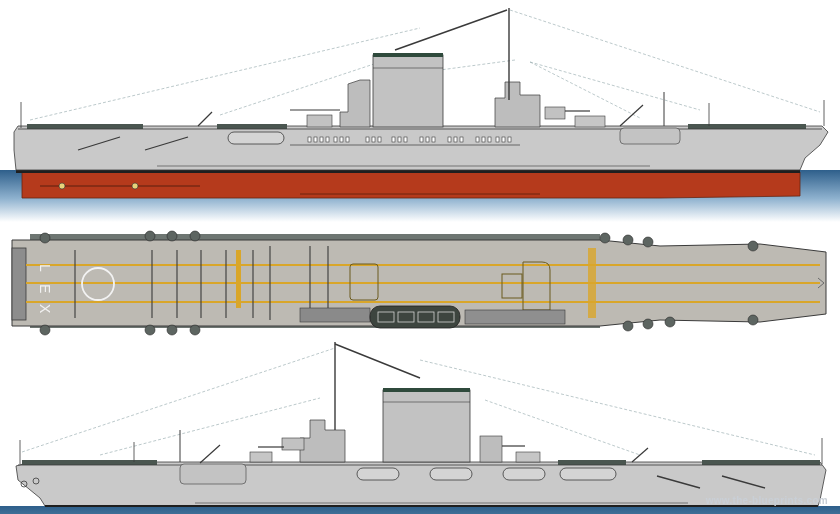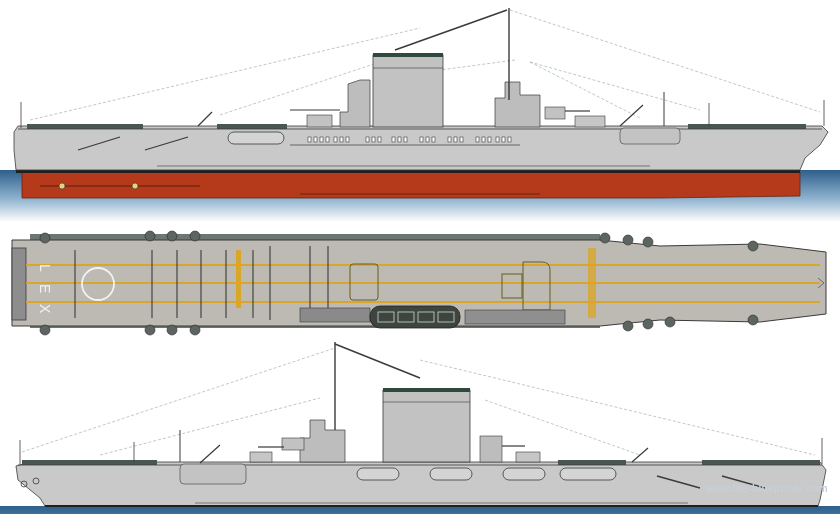--- a/index.html
+++ b/index.html
@@ -2,21 +2,21 @@
 <html><head>
 <meta charset="utf-8">
 <style>
   html,body{margin:0;padding:0;background:#ffffff;}
   body{width:840px;height:514px;overflow:hidden;position:relative;font-family:"Liberation Sans",sans-serif;}
   .view{position:absolute;left:0;width:840px;}
   #side-top{top:0;height:222px;}
   #plan{top:222px;height:120px;}
   #side-bottom{top:340px;height:174px;}
   svg{display:block;}
-  .watermark{position:absolute;right:12px;bottom:20px;font-size:10px;color:#c9cfd6;letter-spacing:0.3px;font-weight:bold;}
+  .watermark{position:absolute;right:12px;bottom:8px;font-size:10px;color:#c9cfd6;letter-spacing:0.3px;font-weight:bold;}
 </style>
 </head>
 <body>
 
 <div class="view" id="side-top">
 <svg width="840" height="222" viewBox="0 0 840 222">
   <defs>
     <linearGradient id="sea1" x1="0" y1="0" x2="0" y2="1">
       <stop offset="0" stop-color="#2e5f8b"></stop>
       <stop offset="0.55" stop-color="#8fb2cf"></stop>

